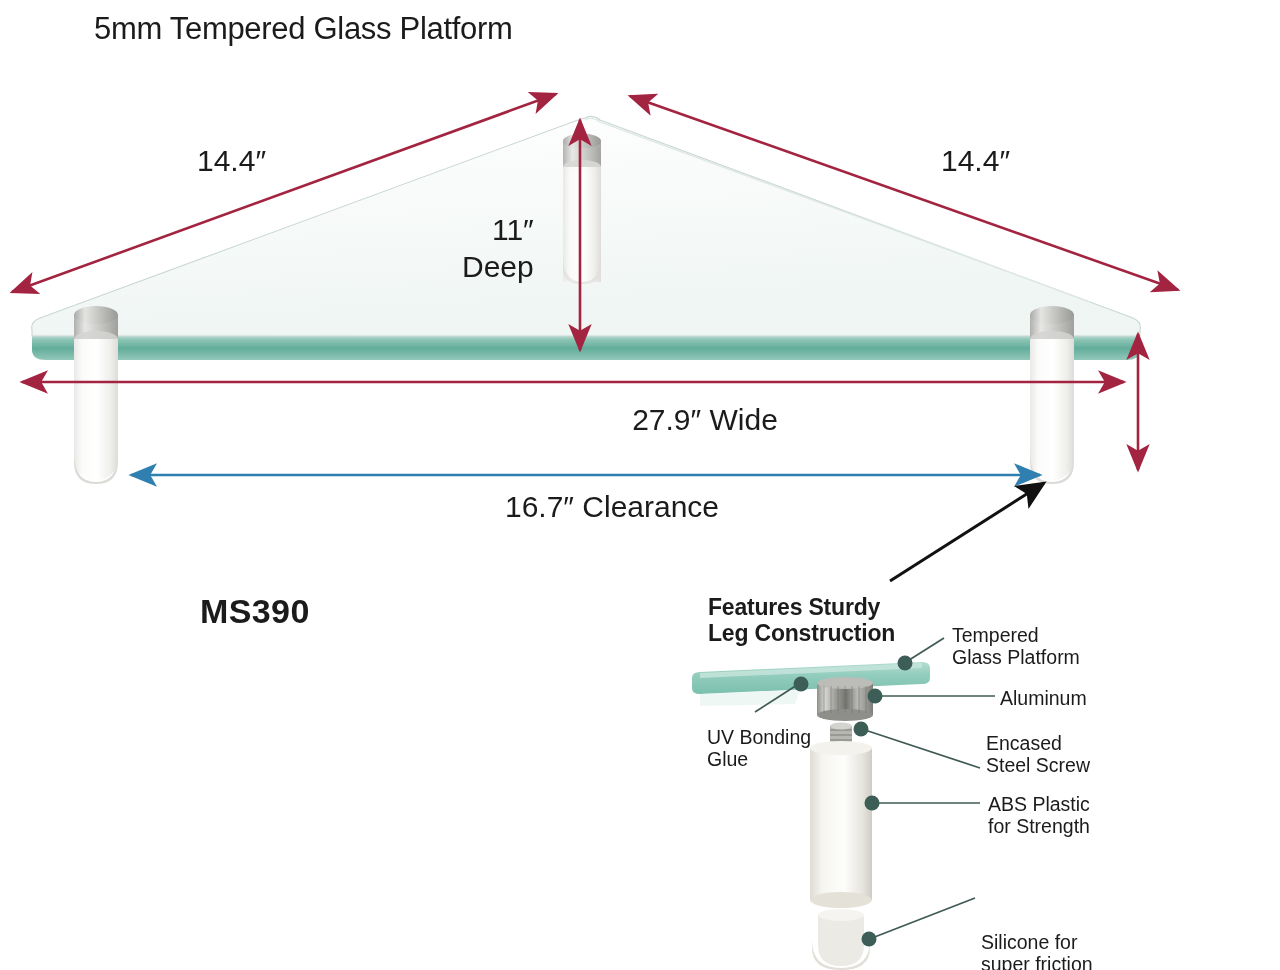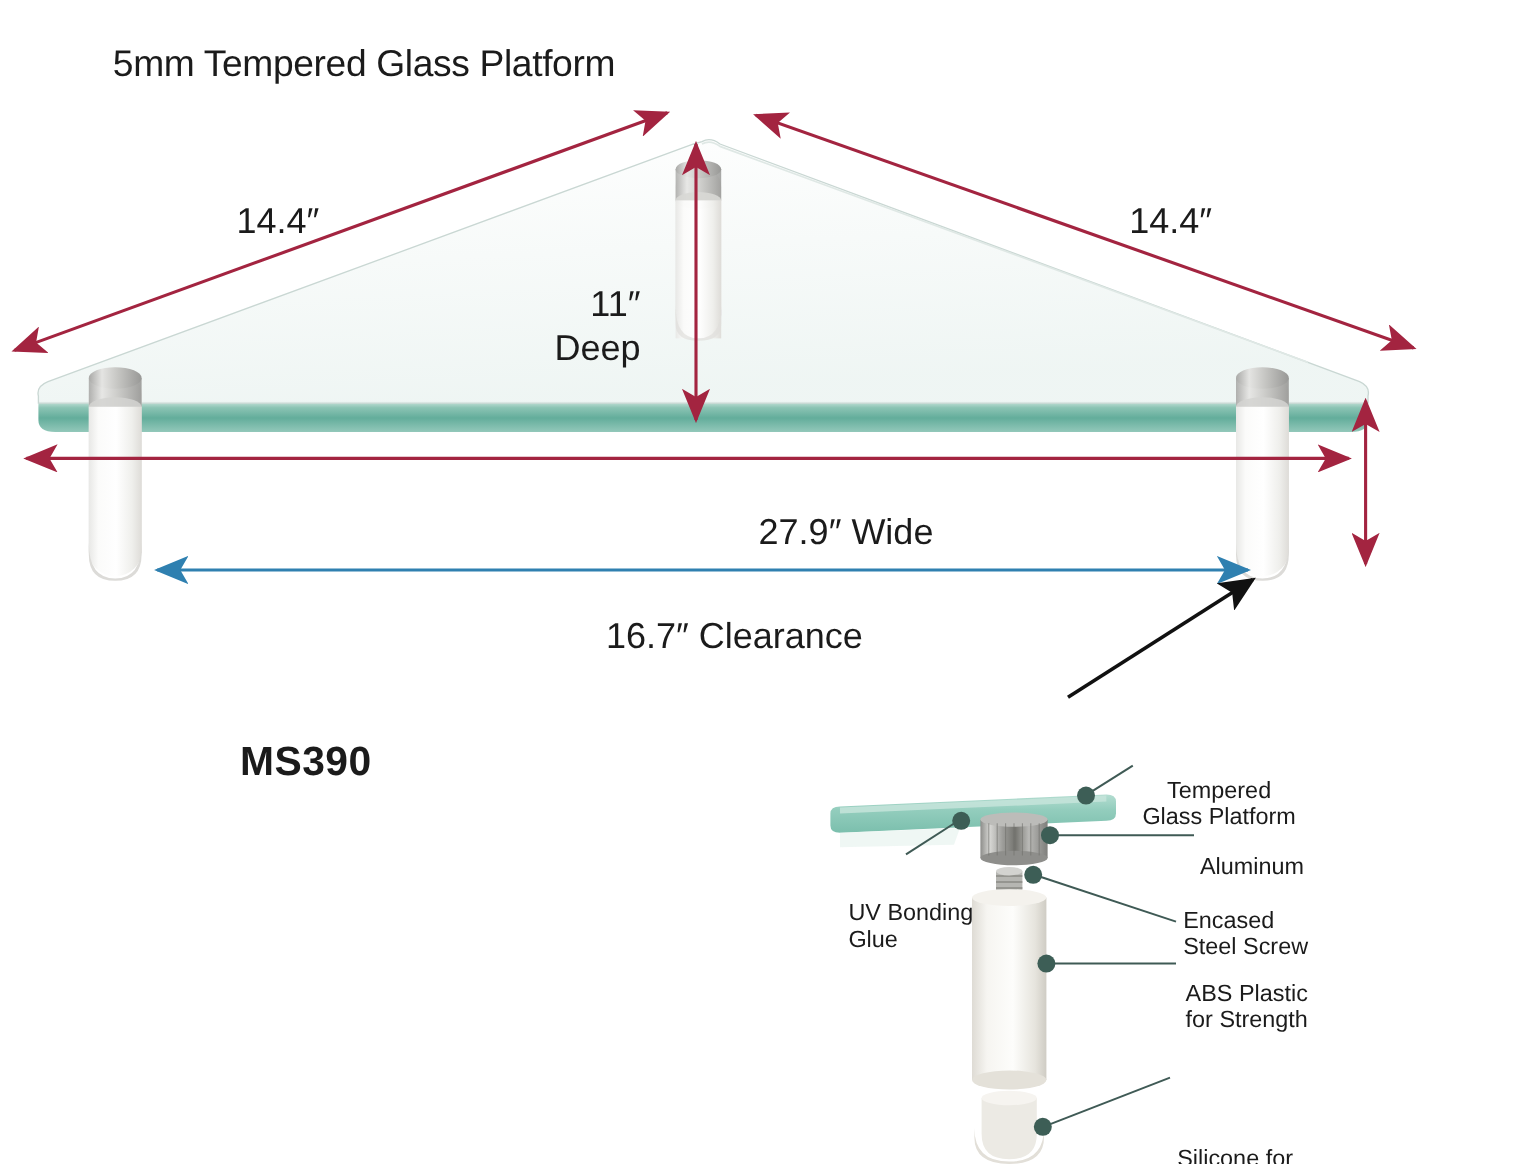--- a/index.html
+++ b/index.html
@@ -23,21 +23,20 @@
     position: absolute;
     inset: 0;
     width: 1280px;
     height: 970px;
   }
   .txt {
     position: absolute;
     white-space: pre;
     line-height: 1.12;
     color: #1b1b1b;
-    margin-top: 24px;
   }
   
   #title {
     left: 94px;
     top: 12px;
     font-size: 31px;
     font-weight: 400;
     letter-spacing: -0.3px;
   }
   
@@ -61,21 +60,21 @@
   #callout-heading {
     left: 708px; top: 594px;
     font-size: 23px; font-weight: 700; line-height: 1.15;
     letter-spacing: -0.2px;
   }
   .calllabel {
     font-size: 19.5px;
     line-height: 1.14;
     color: #1b1b1b;
   }
-  #lbl-glass   { left: 952px; top: 624px; text-align: center; }
+  #lbl-glass   { left: 952px; top: 624px; }
   #lbl-alum    { left: 1000px; top: 687px; }
   #lbl-screw   { left: 986px; top: 732px; }
   #lbl-abs     { left: 988px; top: 793px; }
   #lbl-silicone{ left: 981px; top: 931px; }
   #lbl-uv      { left: 707px; top: 726px; }
 </style>
 </head>
 <body>
 
 <div id="stage">
@@ -261,20 +260,22 @@
   <div class="txt" id="dim-deep">11″
 Deep</div>
 
   <div class="txt" id="dim-wide">27.9″ Wide</div>
 
   <div class="txt" id="dim-clear">16.7″ Clearance</div>
 
 
   <div class="txt" id="model-code">MS390</div>
 
+  <div class="txt" id="callout-heading">Features Sturdy
+Leg Construction</div>
 
   <div class="txt calllabel" id="lbl-glass">Tempered
 Glass Platform</div>
 
   <div class="txt calllabel" id="lbl-alum">Aluminum</div>
 
   <div class="txt calllabel" id="lbl-screw">Encased
 Steel Screw</div>
 
   <div class="txt calllabel" id="lbl-abs">ABS Plastic

